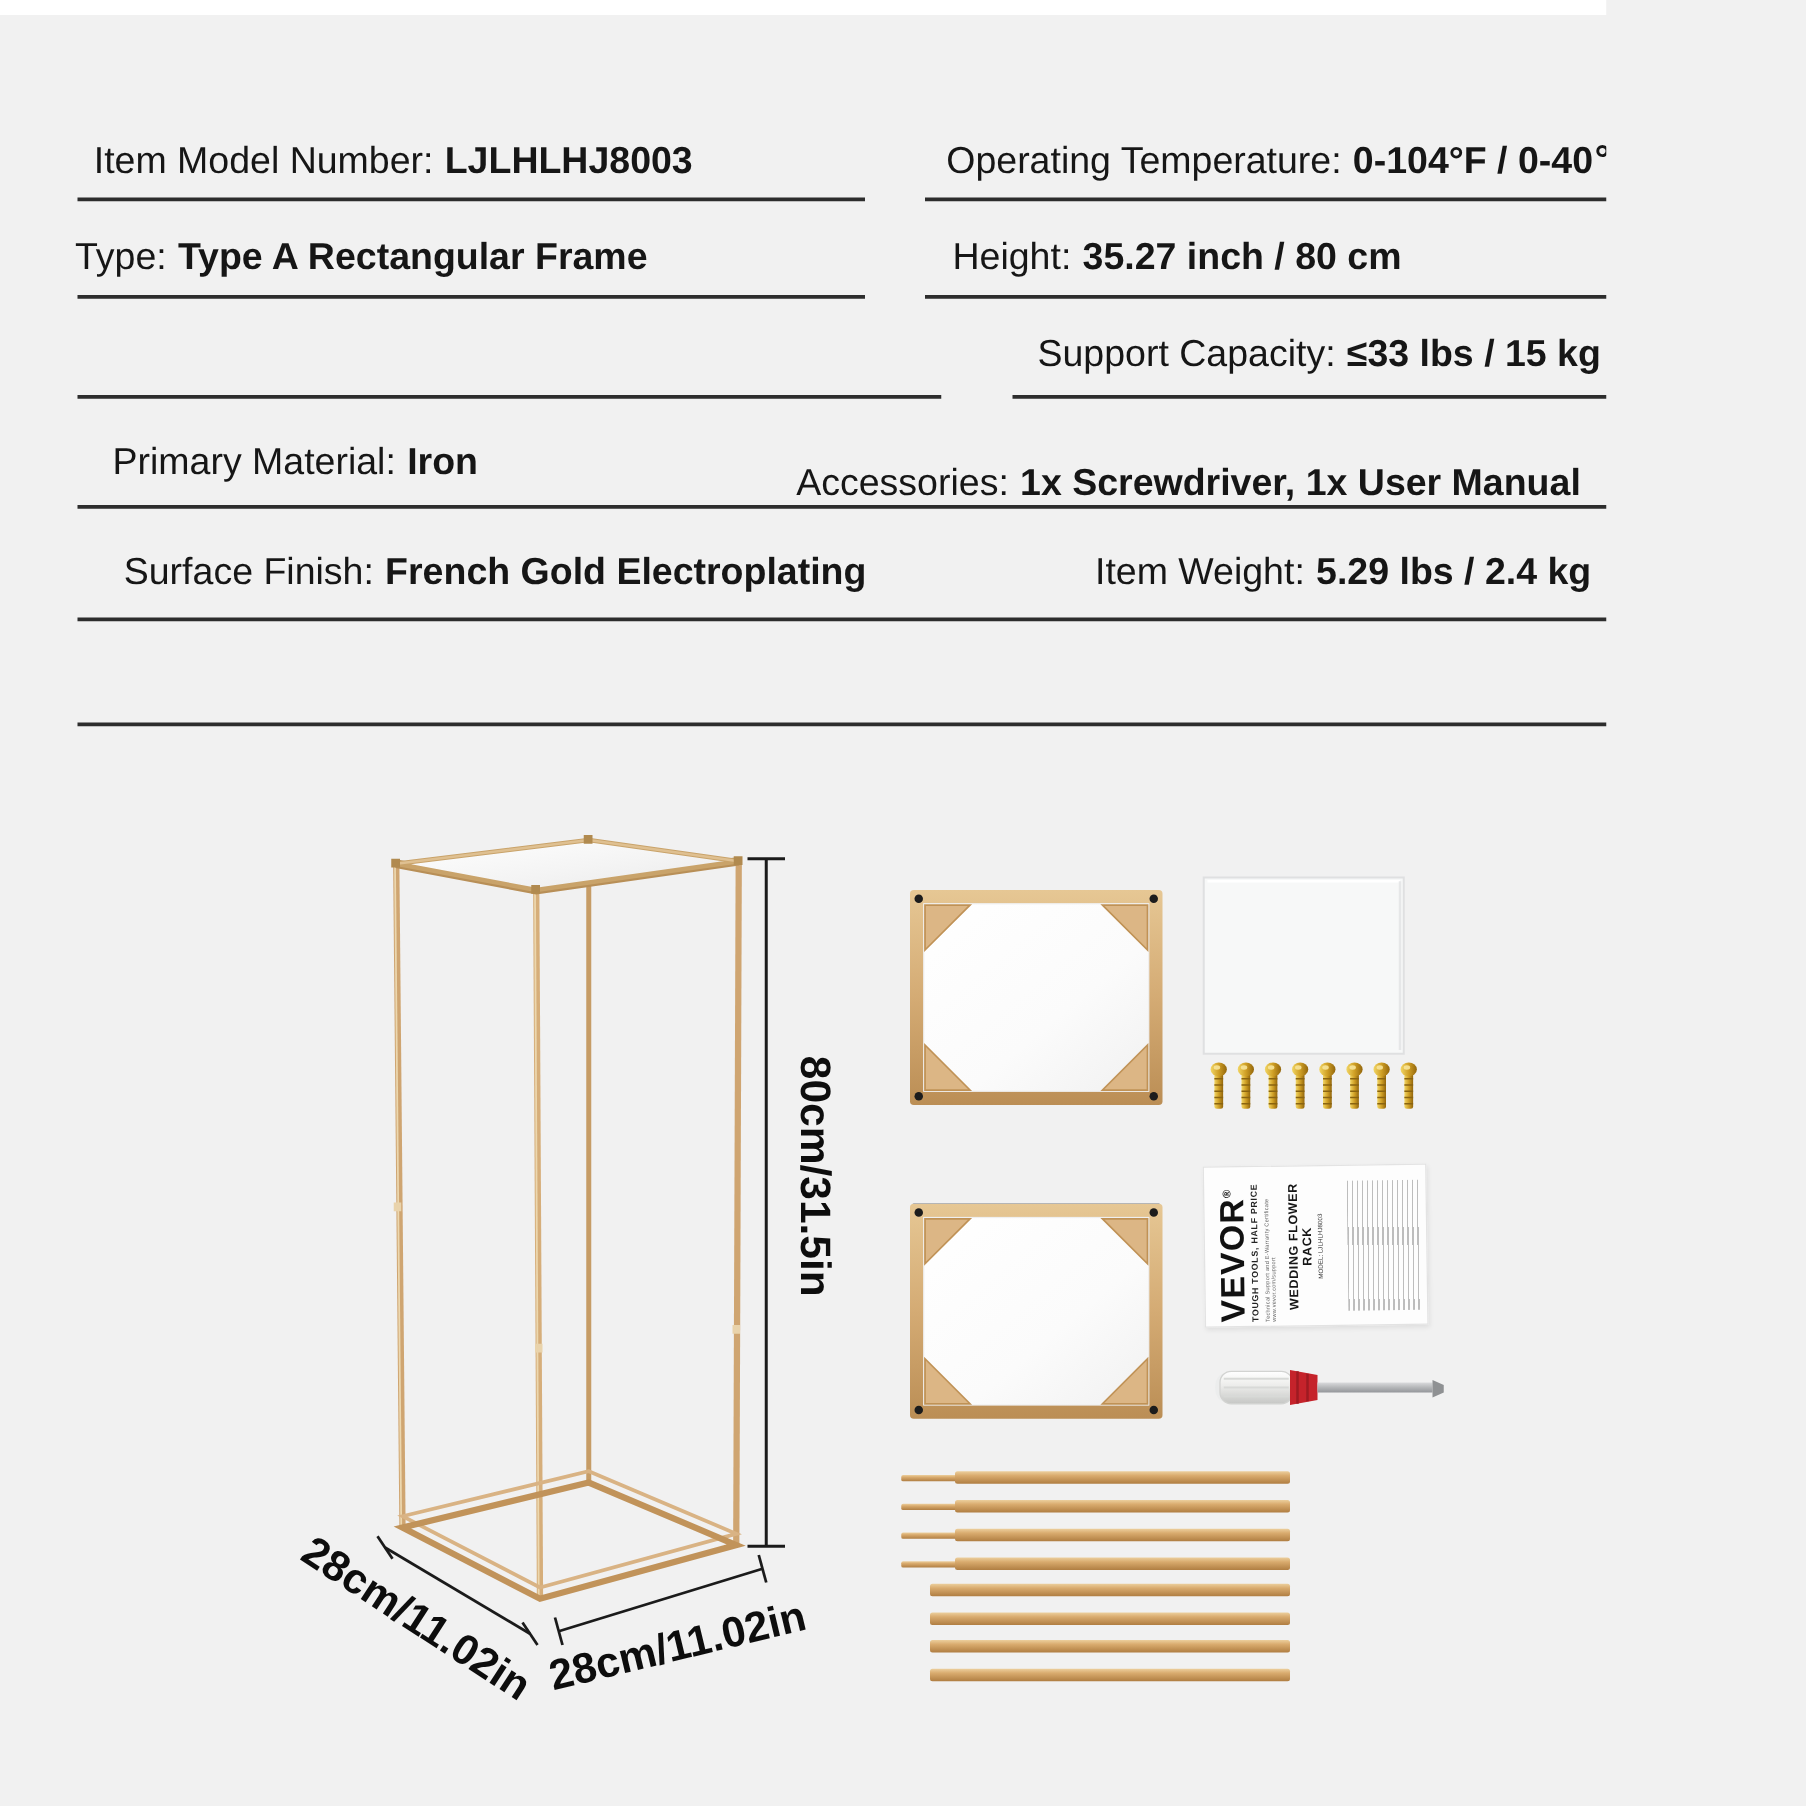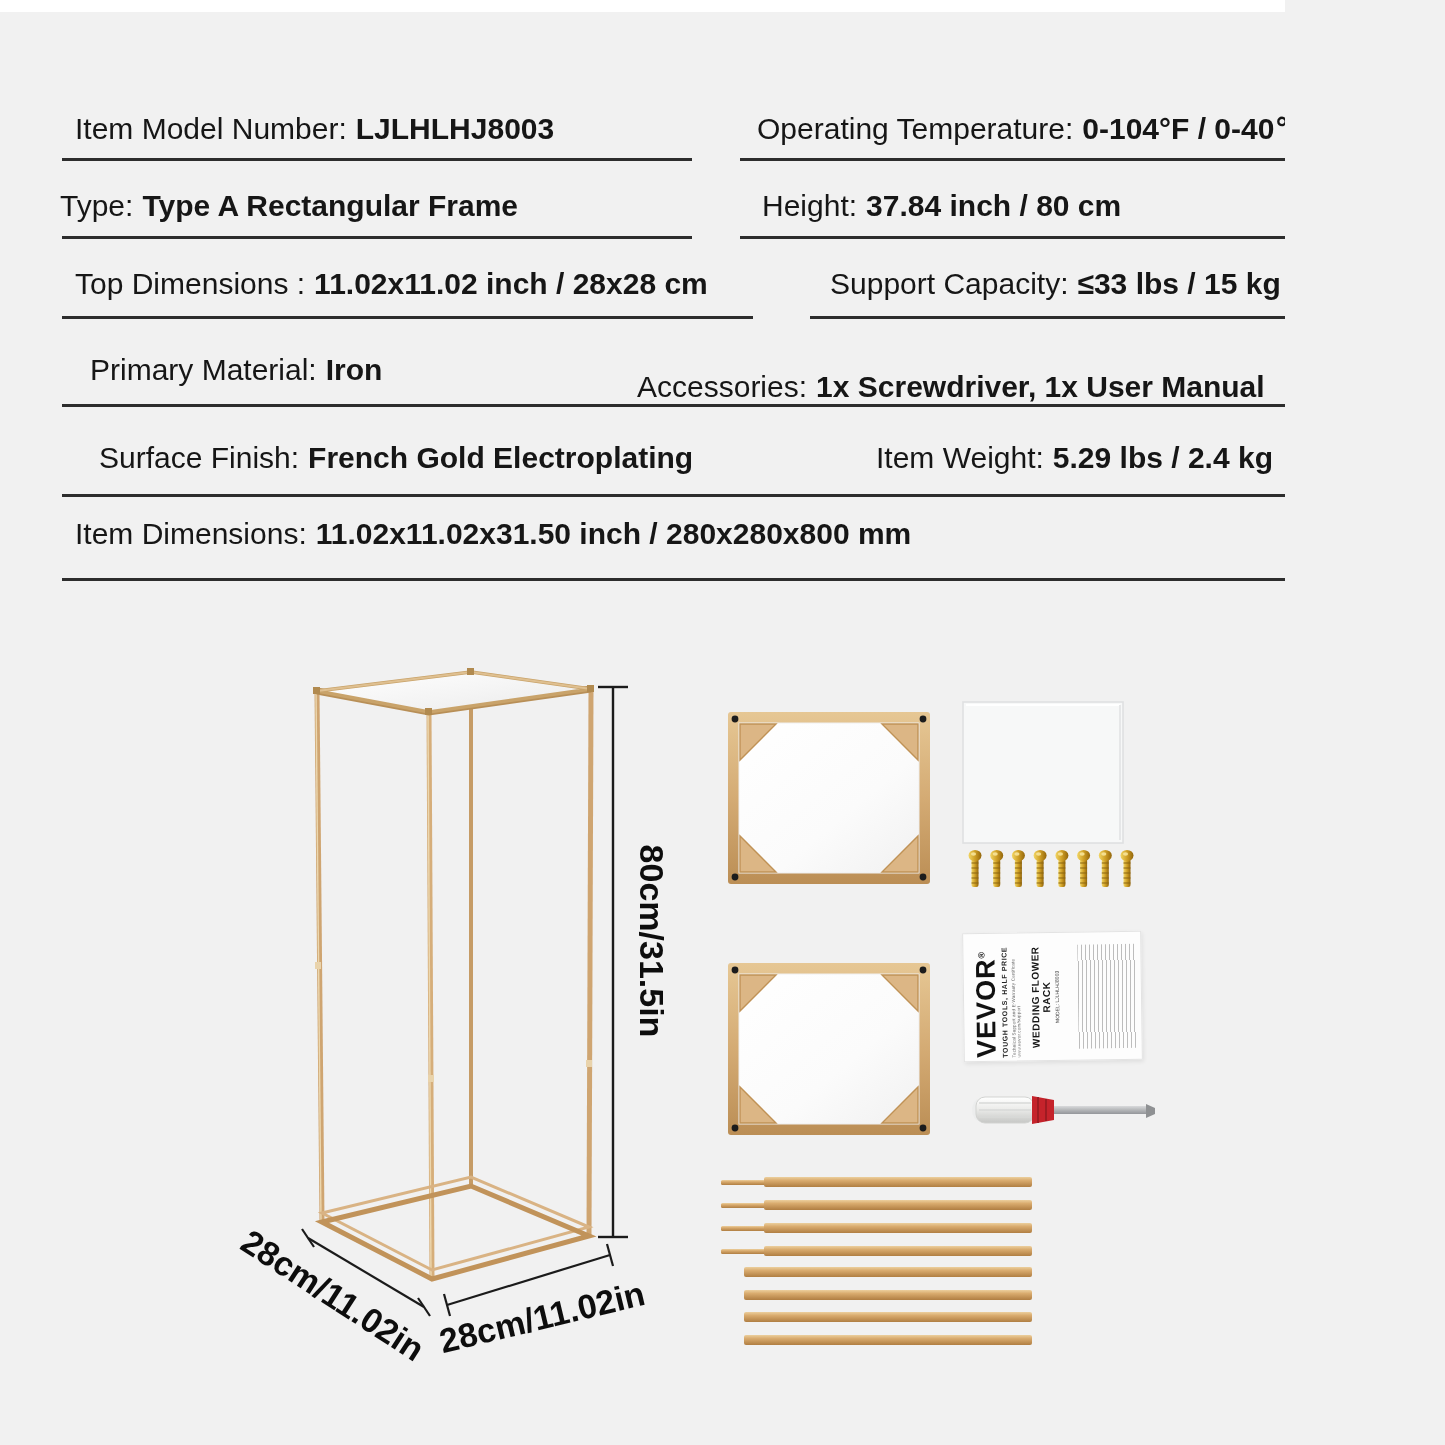--- a/index.html
+++ b/index.html
@@ -49,28 +49,25 @@
   <div class="row-text" style="left:757px;top:111px;">
     <span class="lbl">Operating Temperature:</span><b>0-104°F / 0-40℃</b>
   </div>
   <div class="tline" style="left:62px;top:158px;width:630px;"></div>
   <div class="tline" style="left:740px;top:158px;width:633px;"></div>
 
   <div class="row-text" style="left:60px;top:188px;">
     <span class="lbl">Type:</span><b>Type A Rectangular Frame</b>
   </div>
   <div class="row-text" style="left:762px;top:188px;">
-    <span class="lbl">Height:</span><b>37.84 inch / 80 cm</b>
+    <span class="lbl">Height:</span><b>35.27 inch / 80 cm</b>
   </div>
   <div class="tline" style="left:62px;top:236px;width:630px;"></div>
   <div class="tline" style="left:740px;top:236px;width:633px;"></div>
 
-  <div class="row-text" style="left:75px;top:266px;">
-    <span class="lbl">Top Dimensions :</span><b>11.02x11.02 inch / 28x28 cm</b>
-  </div>
   <div class="row-text" style="left:830px;top:266px;">
     <span class="lbl">Support Capacity:</span><b>≤33 lbs / 15 kg</b>
   </div>
   <div class="tline" style="left:62px;top:316px;width:691px;"></div>
   <div class="tline" style="left:810px;top:316px;width:563px;"></div>
 
   <div class="row-text" style="left:75px;top:352px;margin-left:15px;">
     <span class="lbl">Primary Material:</span><b>Iron</b>
   </div>
   <div class="row-text" style="left:637px;top:369px;">
@@ -79,23 +76,20 @@
   <div class="tline" style="left:62px;top:404px;width:1311px;"></div>
 
   <div class="row-text" style="left:75px;top:440px;margin-left:24px;">
     <span class="lbl">Surface Finish:</span><b>French Gold Electroplating</b>
   </div>
   <div class="row-text" style="left:876px;top:440px;">
     <span class="lbl">Item Weight:</span><b>5.29 lbs / 2.4 kg</b>
   </div>
   <div class="tline" style="left:62px;top:494px;width:1311px;"></div>
 
-  <div class="row-text" style="left:75px;top:516px;">
-    <span class="lbl">Item Dimensions:</span><b>11.02x11.02x31.50 inch / 280x280x800 mm</b>
-  </div>
   <div class="tline" style="left:62px;top:578px;width:1311px;"></div>
 
   <svg id="diagram" viewBox="0 640 1445 805">
     <defs>
       <linearGradient id="topGrad" x1="0" y1="0" x2="1" y2="1">
         <stop offset="0" stop-color="#ffffff"></stop>
           <stop offset="0.55" stop-color="#f4f4f4"></stop>
           <stop offset="1" stop-color="#e9e9e9"></stop>
       </linearGradient>
       <linearGradient id="goldV" x1="0" y1="0" x2="0" y2="1">

